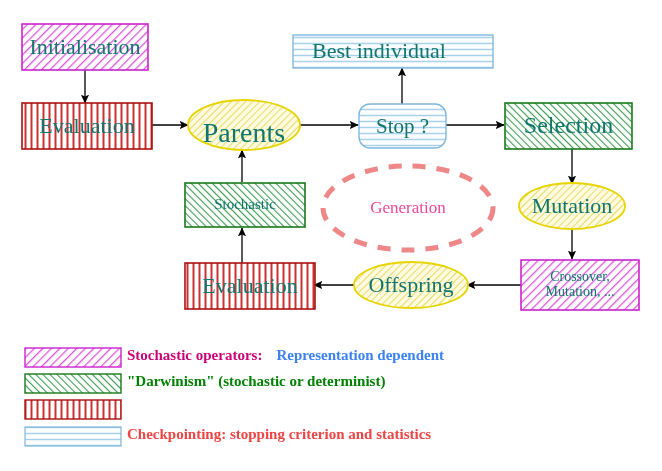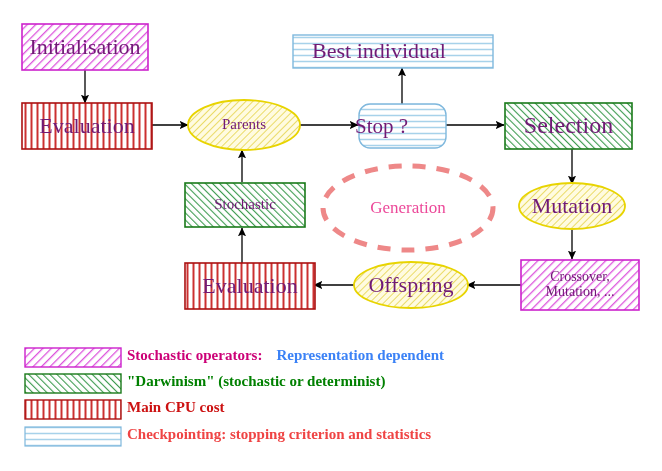--- a/index.html
+++ b/index.html
@@ -23,21 +23,21 @@
     top: 0;
     width: 662px;
     height: 471px;
   }
   .node-label {
     position: absolute;
     display: flex;
     align-items: center;
     justify-content: center;
     text-align: center;
-    color: #701a75;
+    color: #0f766e;
     line-height: 1.05;
     pointer-events: none;
     white-space: pre-line;
   }
   .legend-label {
     position: absolute;
     font-family: "Liberation Serif", "DejaVu Serif", serif;
     font-weight: bold;
     font-size: 15px;
     white-space: nowrap;
@@ -125,23 +125,23 @@
       <rect x="25" y="374" width="96" height="19" fill="url(#hatch-green)" stroke="#1a7a1a" stroke-width="1.4"></rect>
       <rect x="25" y="400" width="96" height="19" fill="url(#hatch-red)" stroke="#aa1111" stroke-width="1.4"></rect>
       <rect x="25" y="427" width="96" height="19" fill="url(#hatch-blue)" stroke="#7fb8dd" stroke-width="1.2"></rect>
     </g>
   </svg>
 
   <div class="node-label" style="left:22px; top:24px; width:126px; height:46px; font-size:22px;">Initialisation</div>
 
   <div class="node-label" style="left:22px; top:103px; width:130px; height:46px; font-size:22px;">Evaluation</div>
 
-  <div class="node-label" style="left:188px; top:100px; width:112px; height:50px; font-size:15px;">Parents</div>
+  <div class="node-label" style="left:188px; top:108px; width:112px; height:50px; font-size:28px;">Parents</div>
 
-  <div class="node-label" style="left:338px; top:104px; width:87px; height:44px; font-size:21px;">Stop ?</div>
+  <div class="node-label" style="left:359px; top:104px; width:87px; height:44px; font-size:21px;">Stop ?</div>
 
   <div class="node-label" style="left:293px; top:33px; width:172px; height:35px; font-size:22px;">Best individual</div>
 
   <div class="node-label" style="left:505px; top:103px; width:127px; height:46px; font-size:24px;">Selection</div>
 
   <div class="node-label" style="left:519px; top:183px; width:106px; height:46px; font-size:22px;">Mutation</div>
 
   <div class="node-label" style="left:354px; top:262px; width:114px; height:46px; font-size:22px;">Offspring</div>
 
   <div class="node-label" style="left:521px; top:260px; width:118px; height:50px; font-size:14px;">Crossover,
@@ -154,21 +154,18 @@
   <div class="node-label" style="left:323px; top:186px; width:170px; height:44px; font-size:17px; color:#ec4899;">Generation</div>
 
   <div class="legend-label" style="left:127px; top:347px; color:#cc0077;">
     <span>Stochastic operators:</span><span class="seg2" style="color:#3b82f6;">Representation dependent</span>
   </div>
 
   <div class="legend-label" style="left:127px; top:373px; color:#008000;">
     <span>"Darwinism" (stochastic or determinist)</span>
   </div>
 
-  <div class="legend-label" style="left:127px; top:399px; color:#cc1111;">
-    <span>Main CPU cost</span>
-  </div>
 
   <div class="legend-label" style="left:127px; top:426px; color:#ef4444;">
     <span>Checkpointing: stopping criterion and statistics</span>
   </div>
 
 </div>
 
 </body></html>

